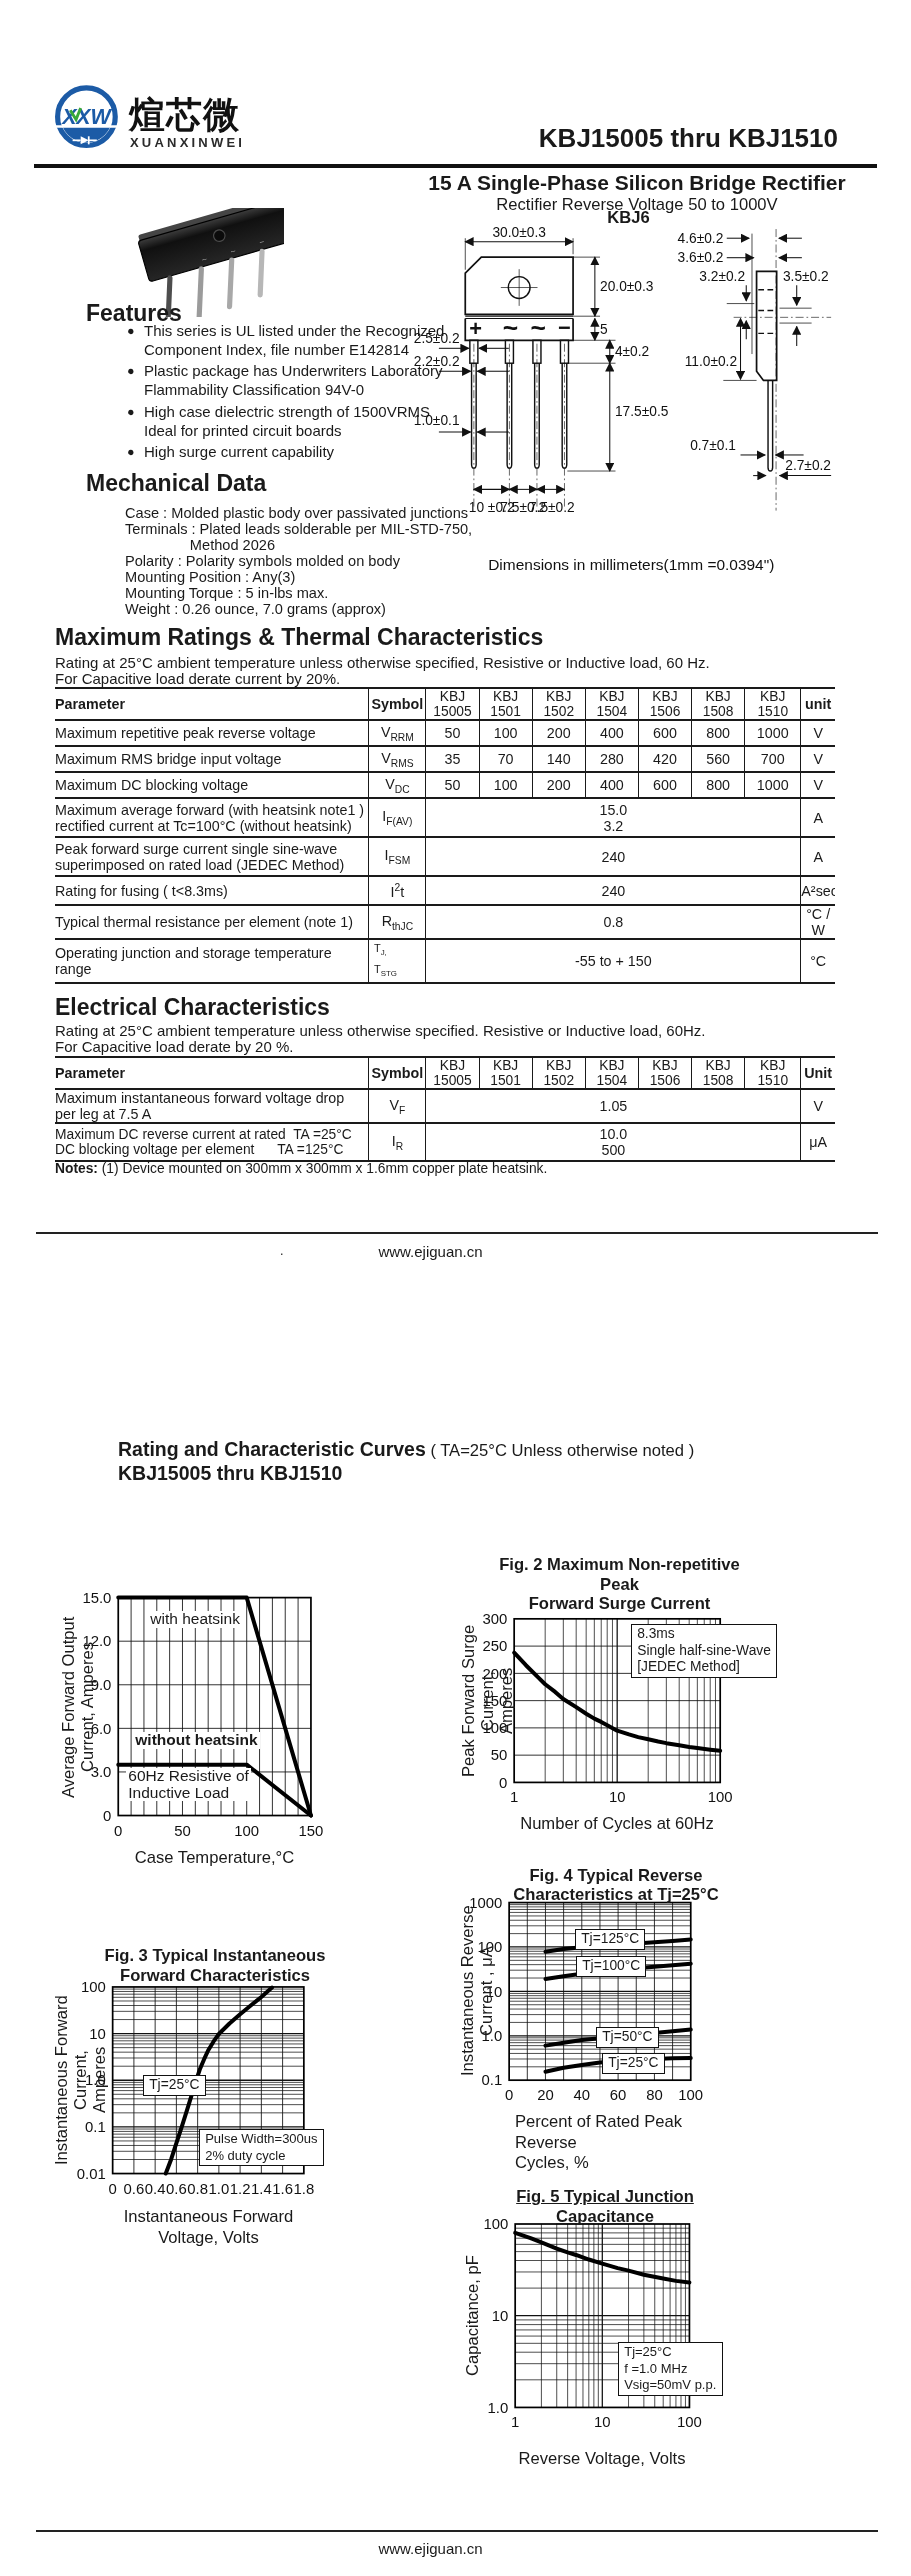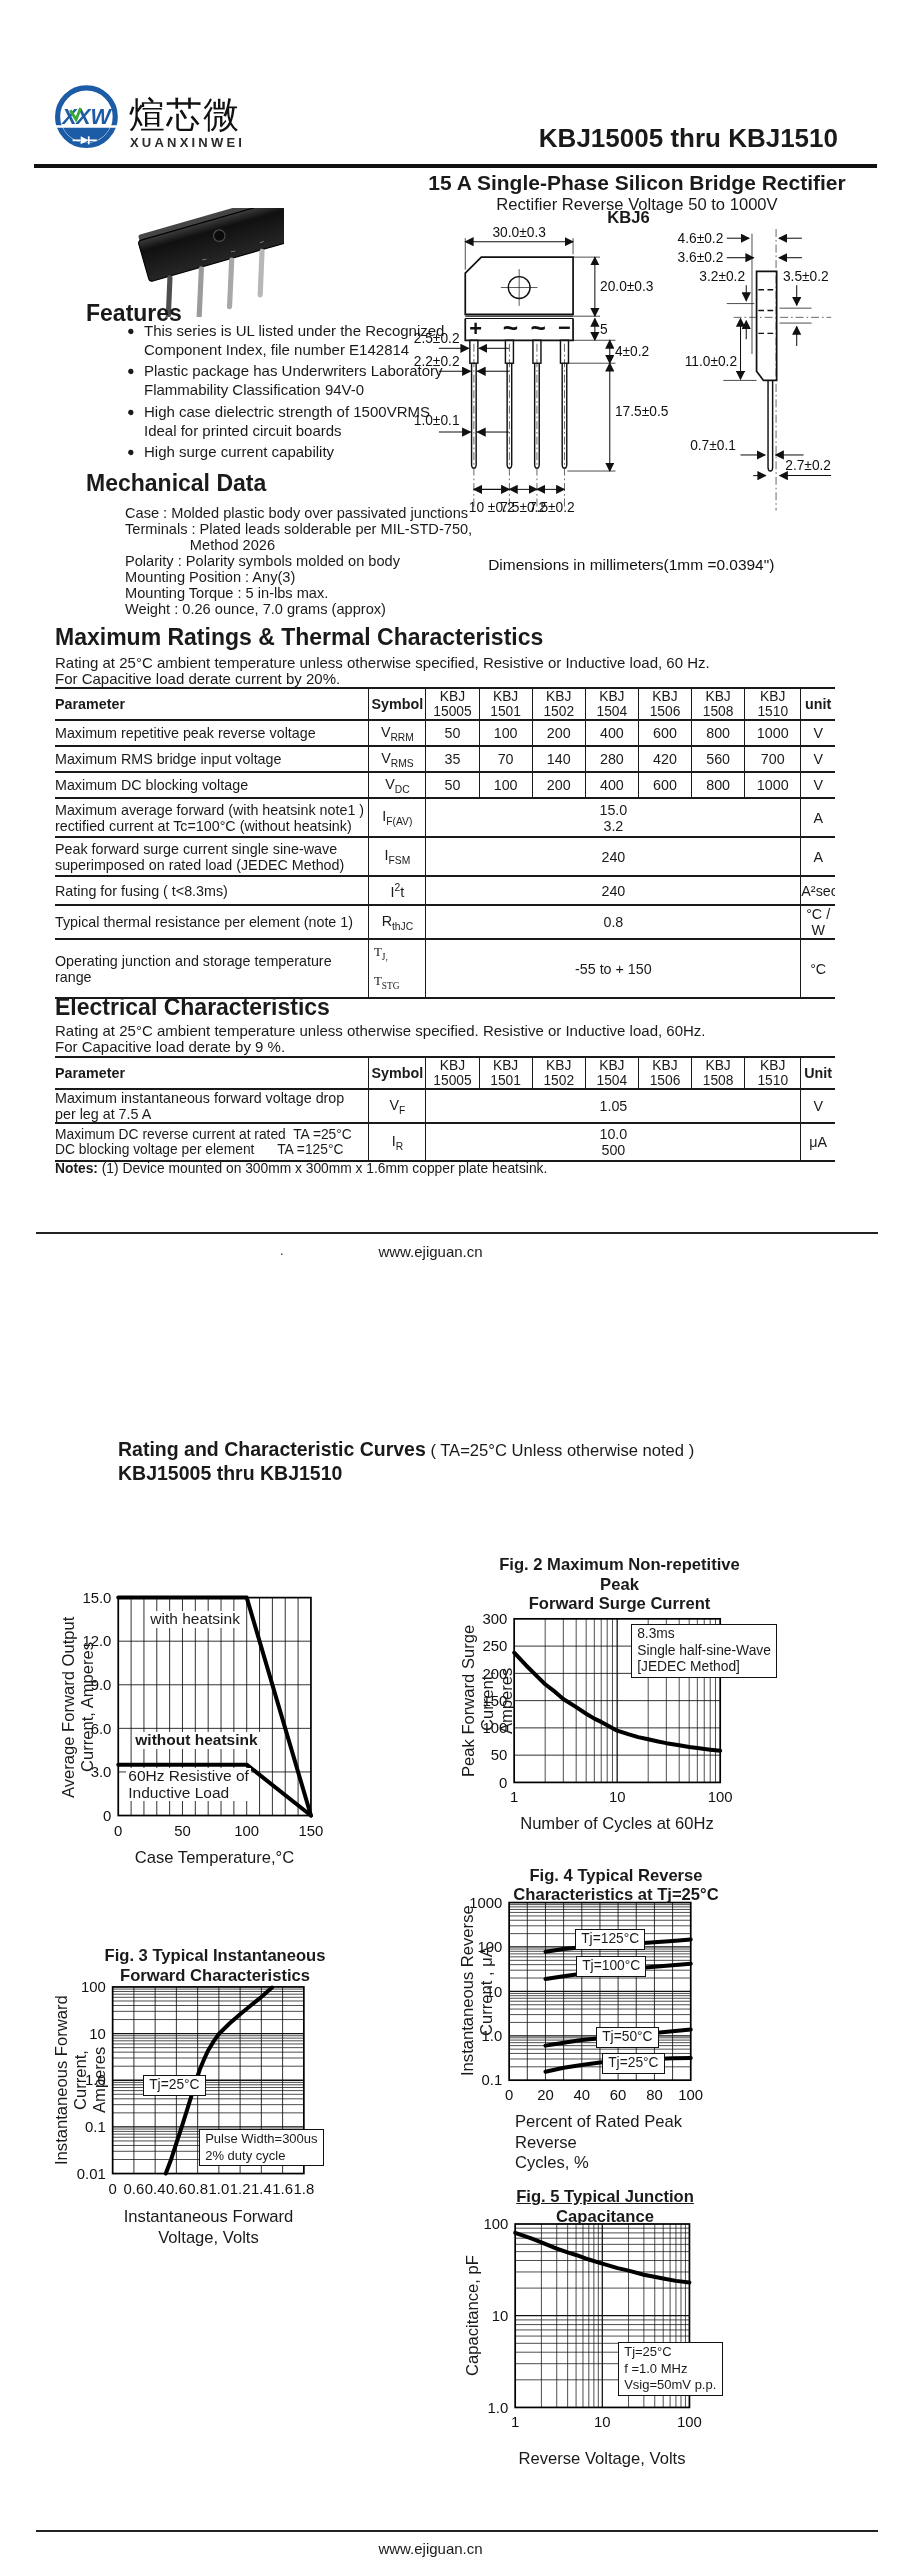--- a/index.html
+++ b/index.html
@@ -9,21 +9,21 @@
   .pre{white-space:pre-line;}
   .prex{white-space:pre;}
   .b{font-weight:bold;}
   
   .part-title{font-size:26px;font-weight:bold;letter-spacing:0px;}
   .rule{background:#111;height:4px;}
   .rule2{background:#222;height:1.7px;}
   .sub1{font-size:21px;font-weight:bold;text-align:center;}
   .sub2{font-size:16.6px;text-align:center;}
   .kbj6{font-size:16.6px;font-weight:bold;text-align:center;}
-  .cn{font-size:36px;font-weight:normal;color:#111;letter-spacing:1.1px;}
+  .cn{font-size:36px;font-weight:bold;color:#111;letter-spacing:1.1px;}
   .en{font-size:13px;letter-spacing:3.2px;color:#2b2b2b;font-weight:bold;}
   
   .h2{font-size:23px;font-weight:bold;}
   .feat-item{position:absolute;left:127px;width:321px;font-size:15px;line-height:19px;}
   .feat-item .dot{position:absolute;left:0;top:1.1px;font-size:12.6px;}
   .feat-item .txt{display:block;margin-left:17px;}
   .mech{font-size:14.6px;line-height:16px;}
   
   table.dtable{border-collapse:collapse;table-layout:fixed;width:780px;
                border-top:2.3px double #1a1a1a;}
@@ -32,21 +32,21 @@
                   font-size:14.3px;overflow:hidden;}
   table.dtable td:first-child{border-left:none;}
   table.dtable td.last{border-right:none;}
   td.param{padding-left:3.4px;font-size:14.3px;}
   td.c{text-align:center;}
   td.val{font-size:15px;text-align:center;}
   .hdrcell{font-weight:bold;font-size:15px;}
   .model{font-size:13.8px;line-height:15px;text-align:center;}
   sub{font-size:0.72em;}
   sup{font-size:0.72em;}
-  .tsub{font-size:13px;line-height:24px;text-align:center;font-family:Liberation Serif, serif;}
+  .tsub{font-size:11px;line-height:16px;text-align:center;}
   .subt{font-size:15px;}
   .notes{font-size:13.8px;text-align:right;}
   .footer-url{font-size:15px;}
   
   .chart{position:absolute;}
   .chart svg{position:absolute;left:0;top:0;}
   .ctitle{position:absolute;font-size:16.6px;font-weight:bold;text-align:center;
           white-space:pre-line;line-height:19.5px;}
   .xlab{position:absolute;font-size:16.6px;text-align:center;white-space:pre-line;line-height:20.7px;}
   .xlab.left{text-align:left;}
@@ -402,21 +402,21 @@
       <div class="tsub" style="text-align:left;padding-left:4.6px;"><span>T</span><sub>STG</sub></div>
     </td>
     <td class="val pre" colspan="7">-55 to + 150</td>
     <td class="c last">°C</td>
   </tr>
 </tbody>
   </table>
 
 <div class="abs h2" style="left:55px;top:994px;">Electrical Characteristics</div>
 <div class="abs subt" style="left:55px;top:1022px;">Rating at 25°C ambient temperature unless otherwise specified. Resistive or Inductive load, 60Hz.</div>
-<div class="abs subt" style="left:55px;top:1038px;">For Capacitive load derate by 9 %.</div>
+<div class="abs subt" style="left:55px;top:1038px;">For Capacitive load derate by 20 %.</div>
 
 <table class="dtable abs" style="left:55px;top:1056px;">
   <colgroup>
       <col style="width:313px">
       <col style="width:57px">
       <col style="width:53px">
       <col style="width:53px">
       <col style="width:53px">
       <col style="width:53px">
       <col style="width:53px">

